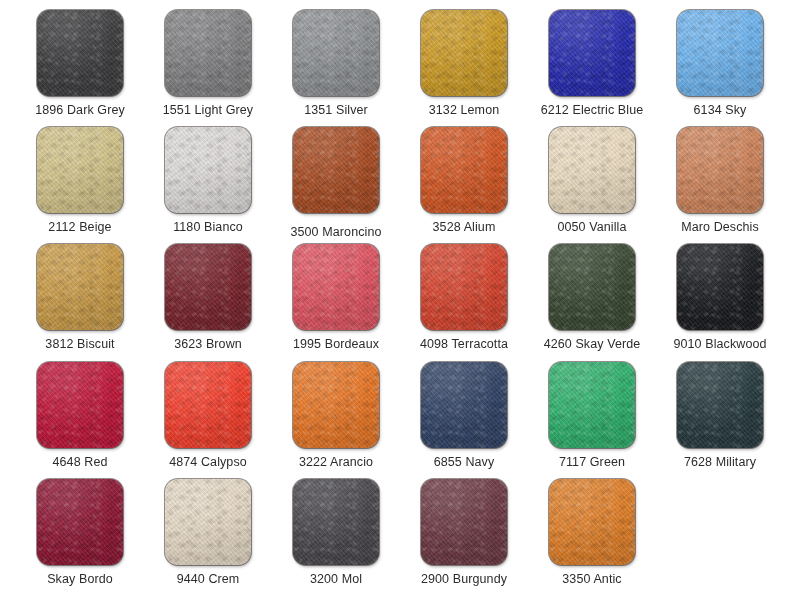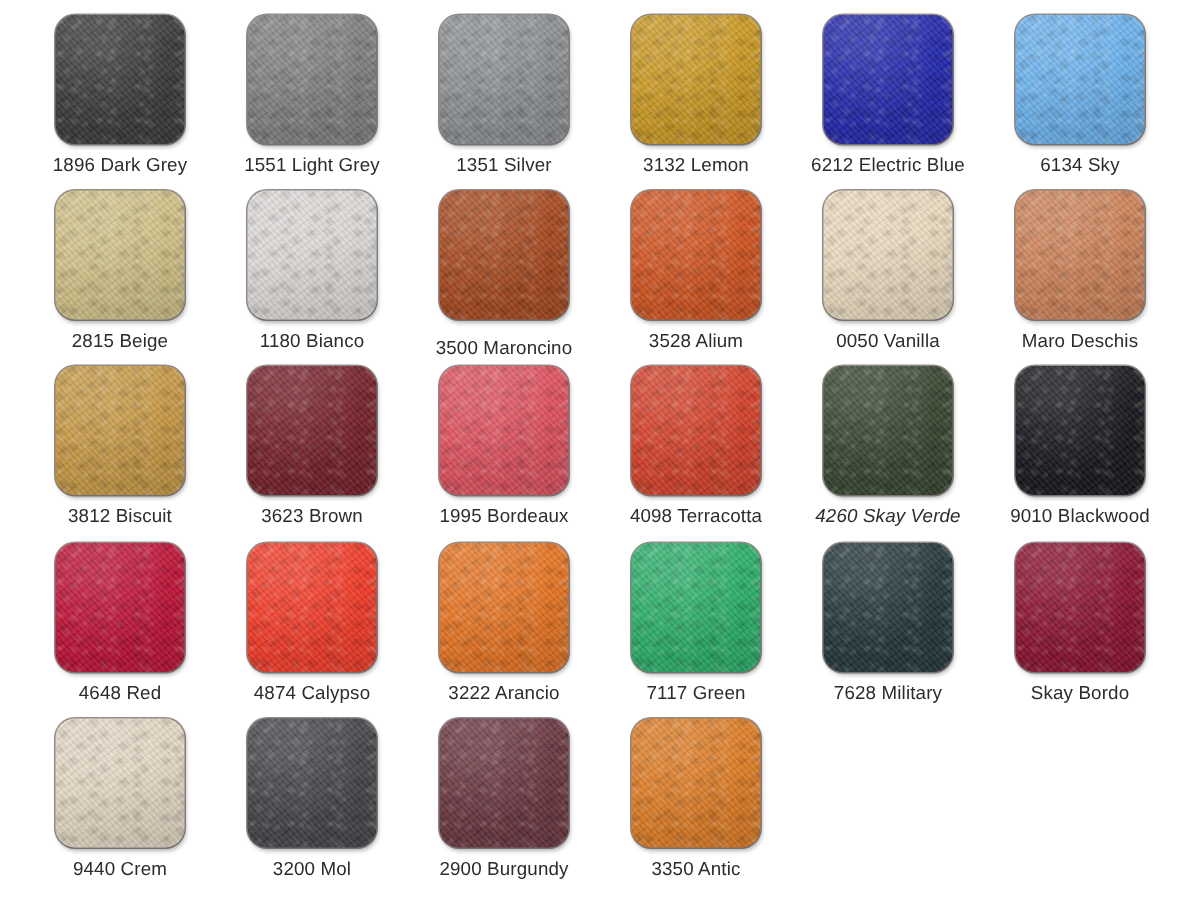--- a/index.html
+++ b/index.html
@@ -112,21 +112,21 @@
     <div class="swatch-cell">
       <div class="chip" style="background-color: rgb(34, 39, 173);"></div>
       <div class="chip-label" style="color: rgb(44, 44, 44);">6212 Electric Blue</div>
     </div>
     <div class="swatch-cell">
       <div class="chip" style="background-color: rgb(108, 179, 239);"></div>
       <div class="chip-label" style="color: rgb(44, 44, 44);">6134 Sky</div>
     </div>
     <div class="swatch-cell">
       <div class="chip" style="background-color: rgb(210, 195, 136);"></div>
-      <div class="chip-label" style="color: rgb(44, 44, 44);">2815 Beige</div>
+      <div class="chip-label" style="color: rgb(44, 44, 44);">2112 Beige</div>
     </div>
     <div class="swatch-cell">
       <div class="chip" style="background-color: rgb(222, 219, 217);"></div>
       <div class="chip-label" style="color: rgb(44, 44, 44);">1180 Bianco</div>
     </div>
     <div class="swatch-cell">
       <div class="chip" style="background-color: rgb(168, 73, 31);"></div>
       <div class="chip-label" style="color: rgb(44, 44, 44); margin-top: 12px;">3500 Maroncino</div>
     </div>
     <div class="swatch-cell">
@@ -152,37 +152,41 @@
     <div class="swatch-cell">
       <div class="chip" style="background-color: rgb(224, 81, 95);"></div>
       <div class="chip-label" style="color: rgb(44, 44, 44);">1995 Bordeaux</div>
     </div>
     <div class="swatch-cell">
       <div class="chip" style="background-color: rgb(214, 65, 42);"></div>
       <div class="chip-label" style="color: rgb(44, 44, 44);">4098 Terracotta</div>
     </div>
     <div class="swatch-cell">
       <div class="chip" style="background-color: rgb(54, 70, 47);"></div>
-      <div class="chip-label" style="color: rgb(44, 44, 44); font-style: italic;">4260 Skay Verde</div>
+      <div class="chip-label" style="color: rgb(44, 44, 44);">4260 Skay Verde</div>
     </div>
     <div class="swatch-cell">
       <div class="chip" style="background-color: rgb(21, 23, 28);"></div>
       <div class="chip-label" style="color: rgb(44, 44, 44);">9010 Blackwood</div>
     </div>
     <div class="swatch-cell">
       <div class="chip" style="background-color: rgb(191, 18, 54);"></div>
       <div class="chip-label" style="color: rgb(44, 44, 44);">4648 Red</div>
     </div>
     <div class="swatch-cell">
       <div class="chip" style="background-color: rgb(244, 59, 40);"></div>
       <div class="chip-label" style="color: rgb(44, 44, 44);">4874 Calypso</div>
     </div>
     <div class="swatch-cell">
       <div class="chip" style="background-color: rgb(232, 116, 34);"></div>
       <div class="chip-label" style="color: rgb(44, 44, 44);">3222 Arancio</div>
+    </div>
+    <div class="swatch-cell">
+      <div class="chip" style="background-color: rgb(46, 64, 100);"></div>
+      <div class="chip-label" style="color: rgb(44, 44, 44);">6855 Navy</div>
     </div>
     <div class="swatch-cell">
       <div class="chip" style="background-color: rgb(43, 176, 106);"></div>
       <div class="chip-label" style="color: rgb(44, 44, 44);">7117 Green</div>
     </div>
     <div class="swatch-cell">
       <div class="chip" style="background-color: rgb(35, 55, 60);"></div>
       <div class="chip-label" style="color: rgb(44, 44, 44);">7628 Military</div>
     </div>
     <div class="swatch-cell">

